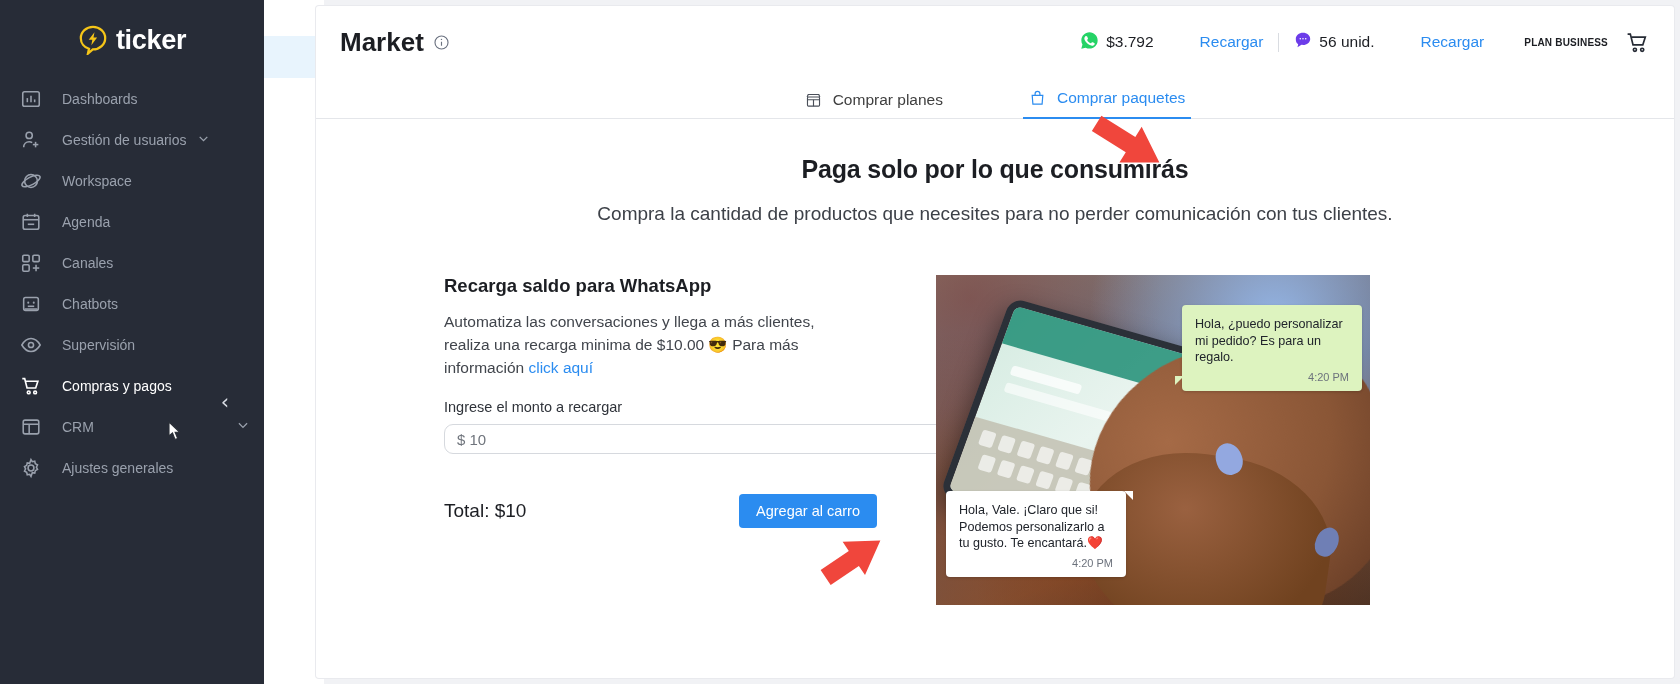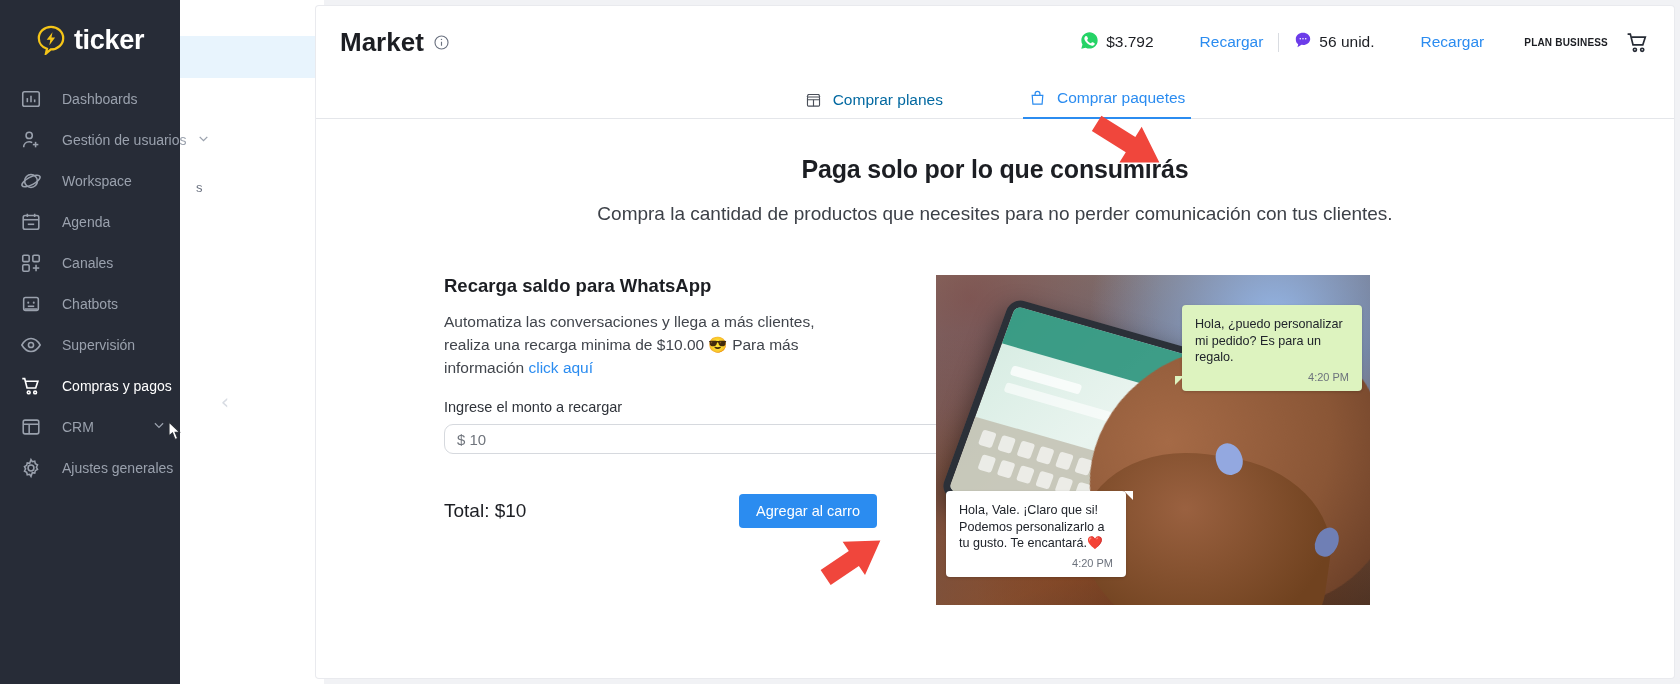--- a/index.html
+++ b/index.html
@@ -21,21 +21,21 @@
     background: #e8f4fd; border-right: 4px solid #2b8cf0;
   }
   .behind-text {
     position: absolute; left: 196px; top: 180px;
     font-size: 13px; color: #6b7280; white-space: nowrap;
     overflow: hidden; width: 24px;
   }
 
   
   .sidebar {
-    position: absolute; left: 0; top: 0; width: 180px; height: 684px;
+    position: absolute; left: 0; top: 0; width: 264px; height: 684px;
     background: #272c37; z-index: 20;
   }
   .brand {
     display: flex; align-items: center; justify-content: center;
     gap: 8px; height: 74px; padding-top: 6px;
   }
   .brand-mark { width: 30px; height: 30px; flex: 0 0 auto; }
   .brand-name {
     font-size: 27px; font-weight: bold; color: #ffffff; letter-spacing: -0.3px;
   }
@@ -99,21 +99,21 @@
 
   
   .tabs-wrap {
     position: relative; height: 41px;
     border-bottom: 1px solid #e4e6ea;
     display: flex; align-items: flex-end; justify-content: center; gap: 74px;
   }
   .tab {
     display: flex; align-items: center; gap: 11px;
     padding: 0 6px 10px 6px;
-    font-size: 15.5px; color: #0369a1; cursor: pointer;
+    font-size: 15.5px; color: #404040; cursor: pointer;
     position: relative; top: 1px;
   }
   .tab .tico { display: flex; align-items: center; }
   .tab.active { color: #2b8cf0; border-bottom: 2.5px solid #2b8cf0; }
 
   
   .hero { text-align: center; padding-top: 36px; }
   .hero h1 {
     font-size: 25px; font-weight: bold; color: #1c1e23; letter-spacing: -0.2px;
   }

